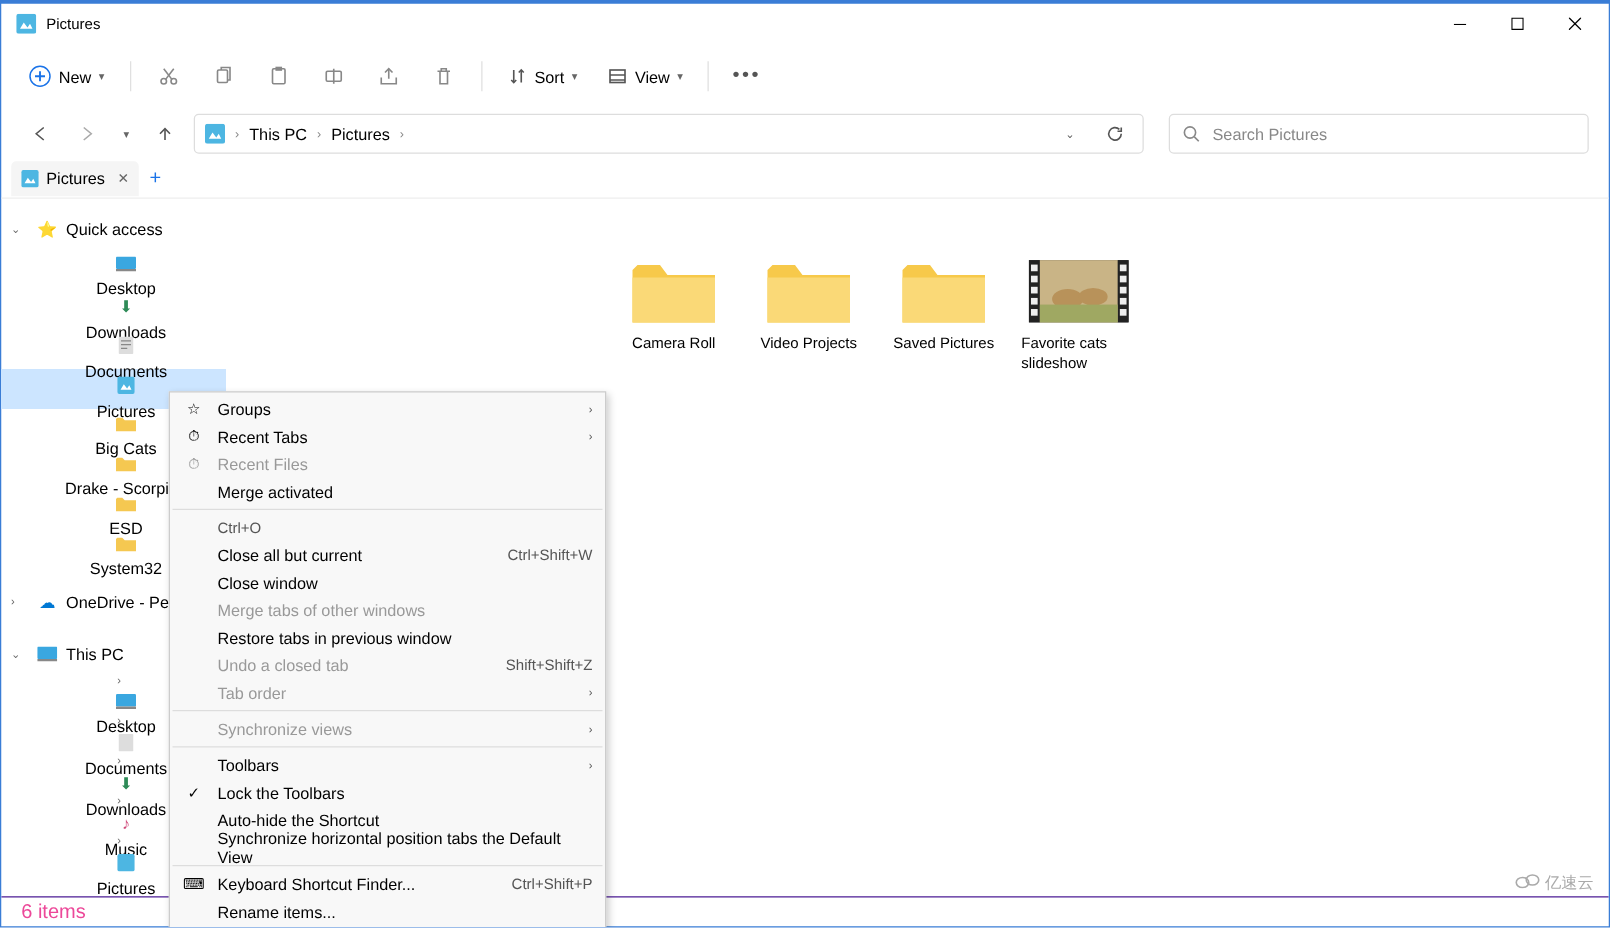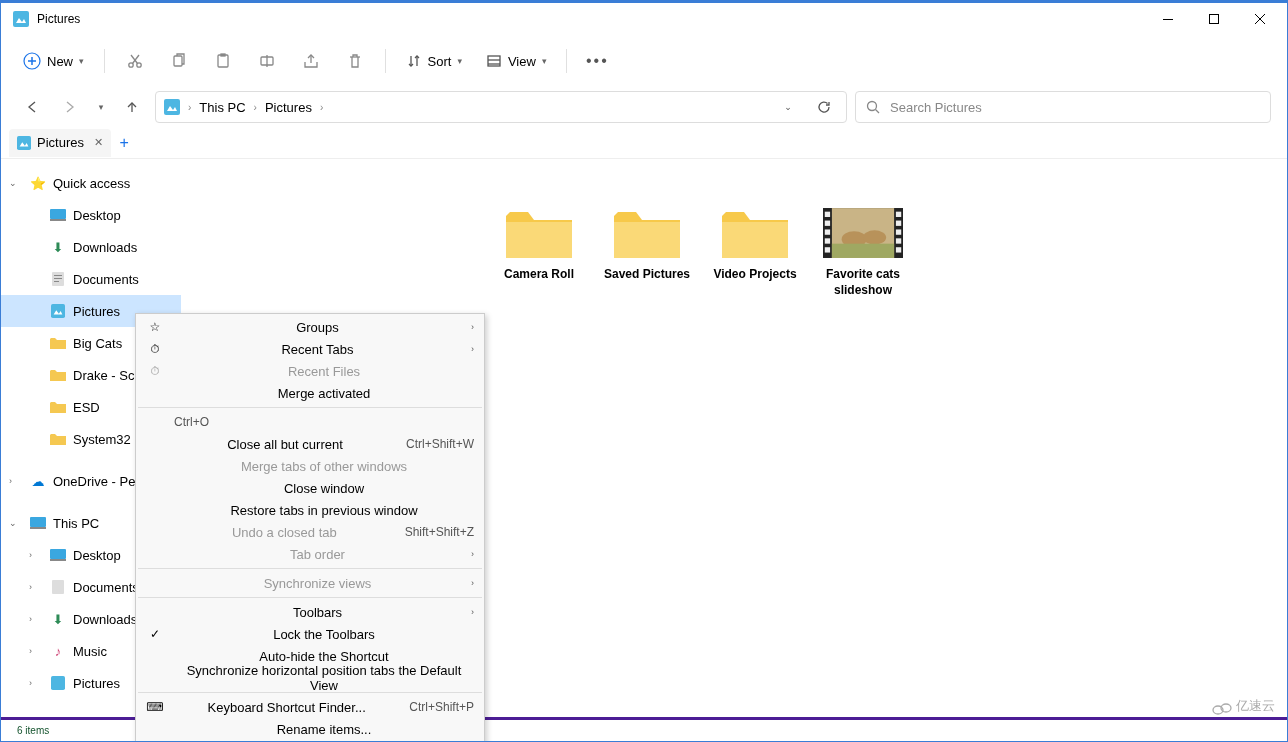--- a/index.html
+++ b/index.html
@@ -18,54 +18,54 @@
 .tb-label { font-size: 13px; margin-left: 6px; color: #000; }
 .chev { margin-left: 6px; font-size: 9px; color: #666; }
 
 .navbar { height: 40px; display: flex; align-items: center; padding: 8px 16px; gap: 8px; }
 .nav-btn { width: 30px; height: 30px; display: flex; align-items: center; justify-content: center; border-radius: 4px; cursor: pointer; color: #555; }
 .address { flex: 1; height: 32px; border: 1px solid #ddd; border-radius: 4px; display: flex; align-items: center; padding: 0 8px; gap: 8px; font-size: 13px; }
 .address .crumb { cursor: pointer; }
 .address .sep { color: #888; font-size: 10px; }
 .address .spacer { flex: 1; }
 .address .addr-btn { width: 28px; display: flex; justify-content: center; color: #555; cursor: pointer; }
-.search { width: 416px; height: 32px; border: 1px solid #ddd; border-radius: 4px; display: flex; align-items: center; padding: 0 10px; gap: 10px; color: #888; font-size: 13px; }
+.search { width: 336px; height: 32px; border: 1px solid #ddd; border-radius: 4px; display: flex; align-items: center; padding: 0 10px; gap: 10px; color: #888; font-size: 13px; margin-left: 12px; }
 
 .tabbar { height: 32px; display: flex; align-items: center; padding: 0 8px; border-bottom: 1px solid #eee; }
 .tab { height: 28px; display: flex; align-items: center; gap: 6px; padding: 0 8px; font-size: 13px; border-radius: 4px 4px 0 0; cursor: pointer; }
 .tab.active { background: #f5f5f5; }
 .tab .close-x { font-size: 11px; color: #666; margin-left: 4px; }
 .tab-add { width: 26px; height: 26px; display: flex; align-items: center; justify-content: center; color: #1a73e8; font-size: 16px; cursor: pointer; }
 
 .main { display: flex; height: 558px; position: relative; }
 .sidebar { width: 180px; padding: 8px 0; overflow-y: auto; font-size: 13px; }
 .side-item { height: 32px; display: flex; align-items: center; padding: 0 8px; gap: 6px; cursor: pointer; white-space: nowrap; }
 .side-item.active { background: #cce5ff; }
 .side-item .exp { width: 14px; font-size: 9px; color: #666; }
 .side-item .icon { width: 18px; display: flex; justify-content: center; }
 .side-item.depth1 { padding-left: 8px; }
-.side-item.depth2 { padding-left: 28px; }
+.side-item.depth2 { padding-left: 28px; flex-direction: column; }
 
 .content { flex: 1; padding: 40px 20px; display: flex; flex-wrap: wrap; align-content: flex-start; gap: 18px 8px; }
 .file-item { width: 100px; display: flex; flex-direction: column; align-items: center; gap: 4px; cursor: pointer; padding: 4px; border-radius: 4px; }
 .file-item .thumb { width: 80px; height: 60px; display: flex; align-items: center; justify-content: center; }
-.file-item .label { font-size: 12px; text-align: center; line-height: 1.3; font-weight: bold; }
+.file-item .label { font-size: 12px; text-align: left; line-height: 1.3; }
 
 .context-menu { position: absolute; left: 134px; top: 154px; width: 350px; background: #f8f8f8; border: 1px solid #ccc; box-shadow: 2px 2px 6px rgba(0,0,0,0.2); font-size: 13px; z-index: 100; padding: 2px 0; }
 .menu-item { height: 22px; display: flex; align-items: center; padding: 0 10px; gap: 10px; cursor: pointer; }
 .menu-item.disabled { color: #999; cursor: default; }
 .menu-item .mi-icon { width: 18px; display: flex; justify-content: center; font-size: 12px; }
-.menu-item .mi-label { flex: 1; text-align: center; }
+.menu-item .mi-label { flex: 1; }
 .menu-item .mi-shortcut { color: #555; font-size: 12px; text-align: center; }
 .menu-item .mi-arrow { font-size: 9px; color: #555; }
 .menu-sep { height: 1px; background: #ddd; margin: 3px 2px; }
 
-.statusbar { height: 24px; border-top: 3px solid #4c1d95; display: flex; align-items: center; padding: 0 16px; font-size: 10px; color: #14532d; }
-
-.watermark { position: absolute; right: 12px; bottom: 26px; font-size: 13px; color: #aaa; display: flex; align-items: flex-end; gap: 4px; }
+.statusbar { height: 24px; border-top: 1px solid #4c1d95; display: flex; align-items: center; padding: 0 16px; font-size: 16px; color: #ec4899; }
+
+.watermark { position: absolute; right: 12px; bottom: 26px; font-size: 13px; color: #aaa; display: flex; align-items: flex-start; gap: 4px; }
 
 svg { display: block; }
 </style>
 </head>
 <body>
 
 <div class="titlebar">
   <span class="app-icon">
     <svg width="16" height="16" viewBox="0 0 16 16">
         <rect width="16" height="16" fill="#4db6e2" rx="2"></rect>
@@ -378,30 +378,30 @@
         </div>
       <div class="label">Camera Roll</div>
     </div>
     <div class="file-item">
       <div class="thumb">
           <svg width="70" height="55" viewBox="0 0 70 55">
             <path d="M2 10 L2 52 L68 52 L68 14 L30 14 L24 6 L6 6 Z" fill="#f7c94a"></path>
             <path d="M2 16 L68 16 L68 52 L2 52 Z" fill="#fad977"></path>
           </svg>
         </div>
-      <div class="label">Saved Pictures</div>
+      <div class="label">Video Projects</div>
     </div>
     <div class="file-item">
       <div class="thumb">
           <svg width="70" height="55" viewBox="0 0 70 55">
             <path d="M2 10 L2 52 L68 52 L68 14 L30 14 L24 6 L6 6 Z" fill="#f7c94a"></path>
             <path d="M2 16 L68 16 L68 52 L2 52 Z" fill="#fad977"></path>
           </svg>
         </div>
-      <div class="label">Video Projects</div>
+      <div class="label">Saved Pictures</div>
     </div>
     <div class="file-item">
       <div class="thumb">
           <svg width="90" height="56" viewBox="0 0 90 56">
             <rect width="90" height="56" fill="#333"></rect>
             <rect x="0" y="0" width="10" height="56" fill="#222"></rect>
             <rect x="80" y="0" width="10" height="56" fill="#222"></rect>
             <rect x="2" y="4" width="6" height="6" fill="#eee"></rect>
             <rect x="2" y="14" width="6" height="6" fill="#eee"></rect>
             <rect x="2" y="24" width="6" height="6" fill="#eee"></rect>
@@ -444,27 +444,27 @@
     <div class="menu-sep"></div>
     <div class="menu-item">
         <span class="mi-icon"></span>
         <span class="mi-shortcut">Ctrl+O</span>
       </div>
     <div class="menu-item">
         <span class="mi-icon"></span>
         <span class="mi-label">Close all but current</span>
         <span class="mi-shortcut">Ctrl+Shift+W</span>
       </div>
+    <div class="menu-item">
+        <span class="mi-icon"></span>
+        <span class="mi-label">Close window</span>
+      </div>
     <div class="menu-item disabled">
         <span class="mi-icon"></span>
         <span class="mi-label">Merge tabs of other windows</span>
-      </div>
-    <div class="menu-item">
-        <span class="mi-icon"></span>
-        <span class="mi-label">Close window</span>
       </div>
     <div class="menu-item">
         <span class="mi-icon"></span>
         <span class="mi-label">Restore tabs in previous window</span>
       </div>
     <div class="menu-item disabled">
         <span class="mi-icon"></span>
         <span class="mi-label">Undo a closed tab</span>
         <span class="mi-shortcut">Shift+Shift+Z</span>
       </div>

